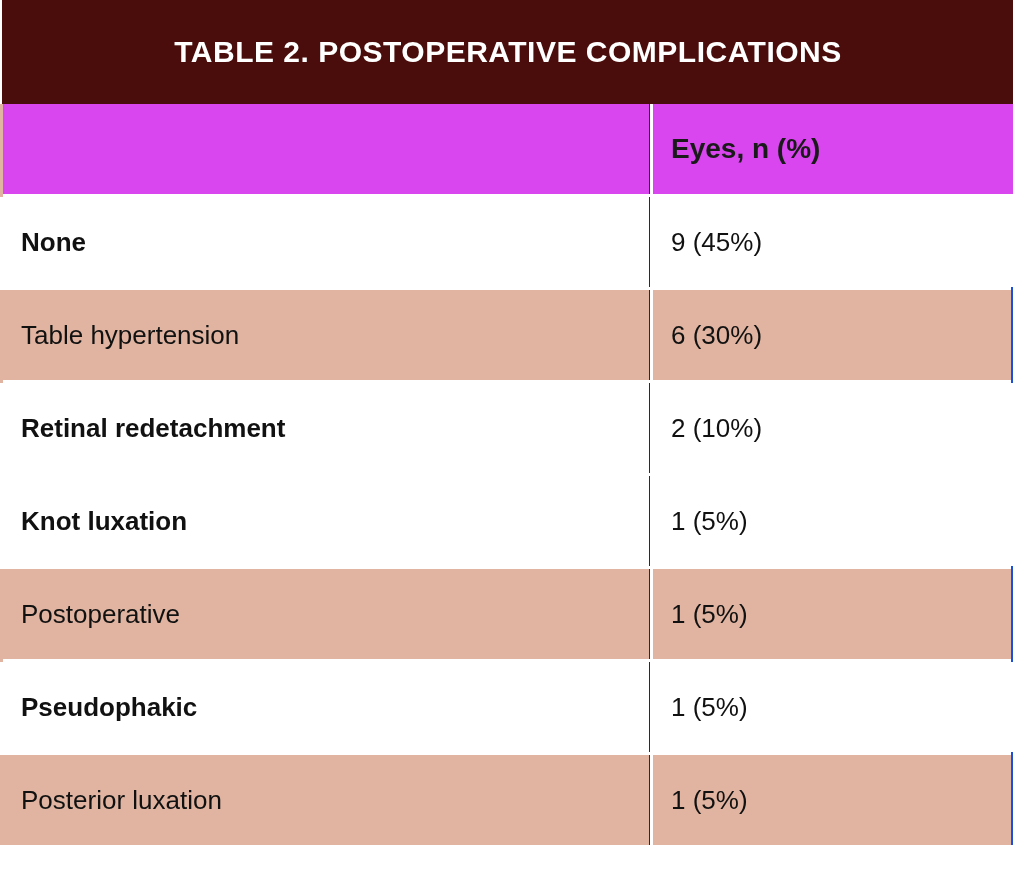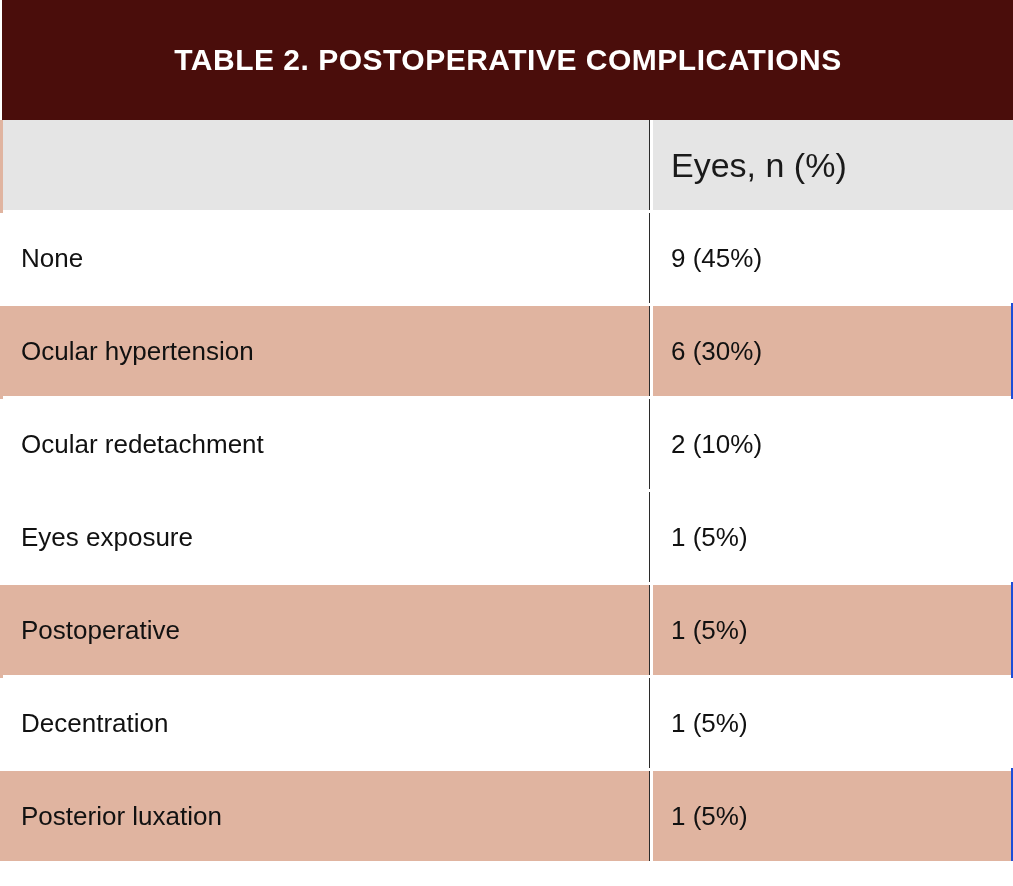--- a/index.html
+++ b/index.html
@@ -29,29 +29,29 @@
 
   .title-cell {
     background: #4a0d0b;
     color: #ffffff;
     text-align: center;
     font-size: 30px;
     font-weight: bold;
     letter-spacing: 0.5px;
     text-transform: uppercase;
     height: 88px;
-    padding: 16px 10px;
+    padding: 8px 10px;
     font-family: "Liberation Sans", sans-serif;
   }
 
   .header-row td {
-    background: #e5e5e5;
+    background: #d946ef;
     height: 88px;
-    font-size: 34px;
-    font-weight: normal;
+    font-size: 28px;
+    font-weight: bold;
     color: #1a1a1a;
     vertical-align: middle;
     border-left: 3px solid #ffffff;
     border-right: 3px solid #ffffff;
   }
   .header-row td.hdr-blank {
     border-left: 3px solid #e0b4a0;
   }
   .header-row td.hdr-value {
     border-right: 3px solid #e0b4a0;
@@ -74,21 +74,21 @@
   }
   tr.row-light td { background: #ffffff; }
   tr.row-shaded td { background: #e0b4a0; }
 
   tr.row-shaded td.cell-label { border-left: 3px solid #e0b4a0; }
   tr.row-shaded td.cell-value { border-right: 7px solid #1d4ed8; }
   tr.row-light td.cell-label { border-left: 3px solid #ffffff; }
   tr.row-light td.cell-value { border-right: 3px solid #0369a1; }
 
   
-  tr.row-light td.cell-label { box-shadow: inset -1px 0 0 0 #2b2b2b; }
+  tr.row-light td.cell-label { box-shadow: inset -1px 0 0 0 #2b2b2b; font-weight: bold; }
   .header-row td.hdr-blank { box-shadow: inset -1px 0 0 0 #2b2b2b; }
   tr.row-shaded td.cell-label { box-shadow: inset -1px 0 0 0 #2b2b2b; }
 </style>
 </head>
 <body>
 
 <div class="table-wrap">
   <table class="data-table">
     <colgroup>
       <col class="col-label">
@@ -101,37 +101,37 @@
       <tr class="header-row">
         <td class="hdr-blank"></td>
         <td class="hdr-value">Eyes, n (%)</td>
       </tr>
 
       <tr class="body-row row-light">
         <td class="cell-label">None</td>
         <td class="cell-value">9 (45%)</td>
       </tr>
       <tr class="body-row row-shaded">
-        <td class="cell-label">Ocular hypertension</td>
+        <td class="cell-label">Table hypertension</td>
         <td class="cell-value">6 (30%)</td>
       </tr>
       <tr class="body-row row-light">
-        <td class="cell-label">Ocular redetachment</td>
+        <td class="cell-label">Retinal redetachment</td>
         <td class="cell-value">2 (10%)</td>
       </tr>
       <tr class="body-row row-light">
-        <td class="cell-label">Eyes exposure</td>
+        <td class="cell-label">Knot luxation</td>
         <td class="cell-value">1 (5%)</td>
       </tr>
       <tr class="body-row row-shaded">
         <td class="cell-label">Postoperative</td>
         <td class="cell-value">1 (5%)</td>
       </tr>
       <tr class="body-row row-light">
-        <td class="cell-label">Decentration</td>
+        <td class="cell-label">Pseudophakic</td>
         <td class="cell-value">1 (5%)</td>
       </tr>
       <tr class="body-row row-shaded">
         <td class="cell-label">Posterior luxation</td>
         <td class="cell-value">1 (5%)</td>
       </tr>
     </tbody>
   </table>
 </div>
 

